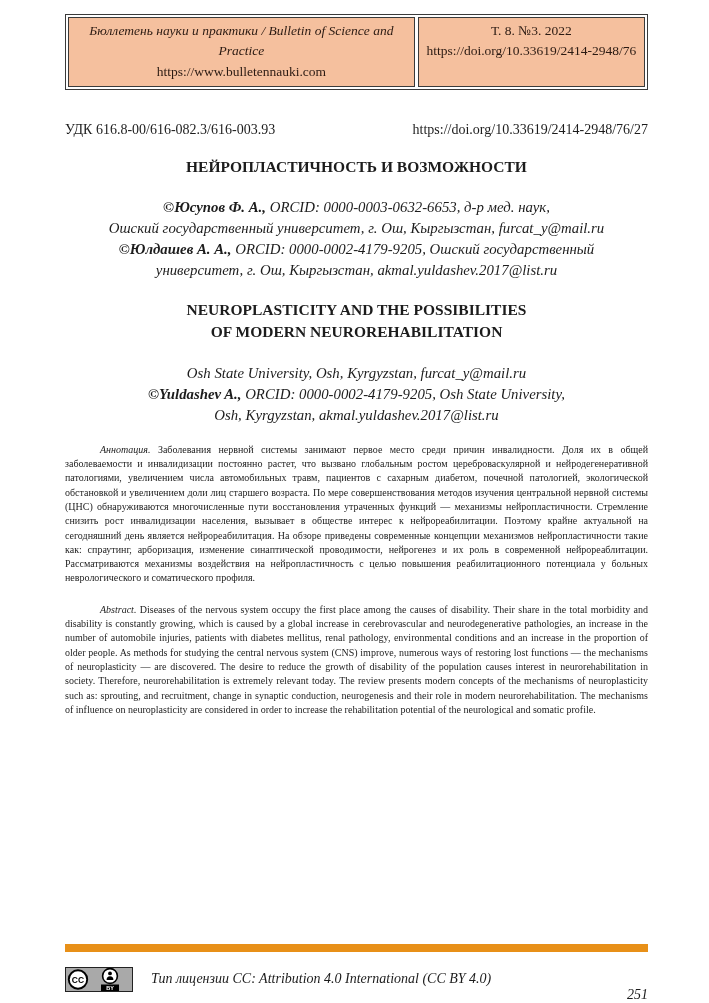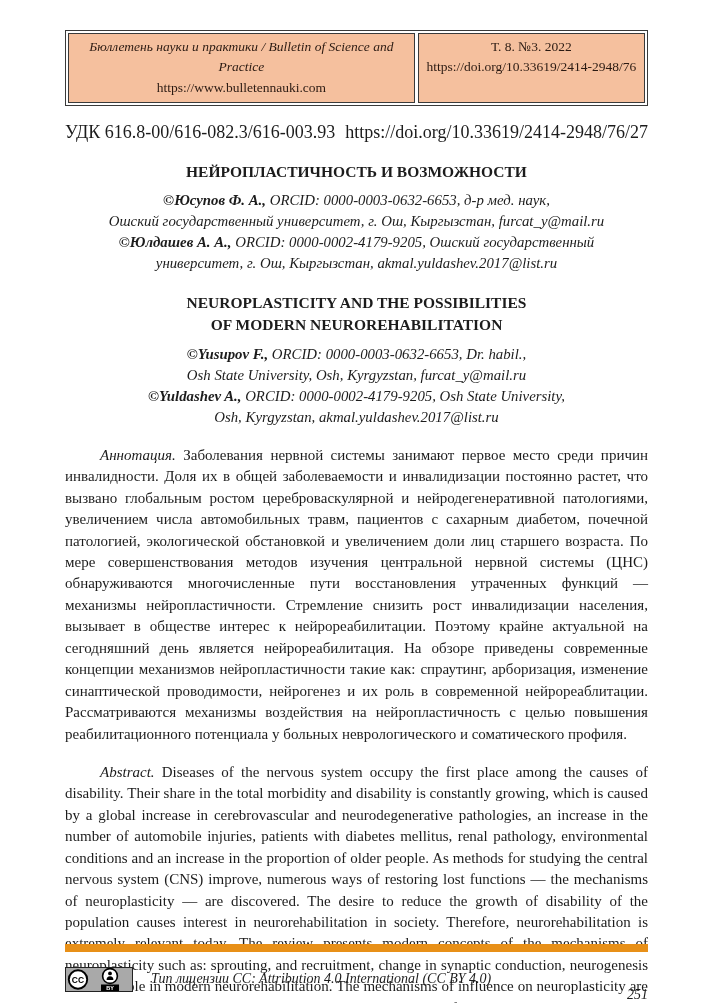--- a/index.html
+++ b/index.html
@@ -11,65 +11,64 @@
     color:#1c1c1c;
     overflow:hidden;
   }
   .content { padding:14px 61px 0 65px; }
 
   
   .header-table {
     display:flex; gap:3px;
     border:1px solid #3a3a3a;
     padding:2px;
-    margin-top:16px;
   }
   .hcell {
     border:1px solid #3a3a3a;
     background:#f5c09e;
     text-align:center;
     font-size:13.5px;
     line-height:1.5;
     padding:3px 4px 4px 4px;
     color:#2b1a12;
   }
   .hcell.left  { flex:1.55; }
   .hcell.right { flex:1;text-align:center; }
   .journal-title { font-style:italic; }
 
   
   .udc-row {
     display:flex; justify-content:space-between;
-    margin-top:16px;
-    font-size:18px;
+    margin-top:32px;
+    font-size:14px;
   }
 
   
   .article-title {
     margin:18px 0 0 0;
     text-align:center;
     font-size:15.5px;
     font-weight:bold;
     line-height:1.4;
   }
 
   
   .authors {
-    margin-top:8px;
+    margin-top:20px;
     text-align:center;
     font-style:italic;
     font-size:14.8px;
     line-height:1.42;
   }
   .author-bold { font-weight:bold; }
 
   
   .para {
     margin:17px 0 0 0;
-    font-size:15px;
+    font-size:10px;
     line-height:1.43;
     text-align:justify;
     text-indent:35px;
   }
   .lead { font-style:italic; }
 
   
   .footer-bar {
     position:absolute;
     left:65px; right:61px; top:944px;
@@ -118,21 +117,20 @@
       <div><span class="author-bold">©Юлдашев А. А.,</span><span> ORCID: 0000-0002-4179-9205, Ошский государственный</span></div>
       <div><span class="author-bold"></span><span>университет, г. Ош, Кыргызстан, akmal.yuldashev.2017@list.ru</span></div>
     </div>
 
     <h1 class="article-title">
       <span>NEUROPLASTICITY AND THE POSSIBILITIES</span><br>
       <span>OF MODERN NEUROREHABILITATION</span>
     </h1>
 
     <div class="authors">
-      <div><span class="author-bold">©Yusupov F.,</span><span> ORCID: 0000-0003-0632-6653, Dr. habil.,</span></div>
       <div><span class="author-bold"></span><span>Osh State University, Osh, Kyrgyzstan, furcat_y@mail.ru</span></div>
       <div><span class="author-bold">©Yuldashev A.,</span><span> ORCID: 0000-0002-4179-9205, Osh State University,</span></div>
       <div><span class="author-bold"></span><span>Osh, Kyrgyzstan, akmal.yuldashev.2017@list.ru</span></div>
     </div>
 
     <p class="para">
       <span class="lead">Аннотация.</span>
       <span>Заболевания нервной системы занимают первое место среди причин инвалидности. Доля их в общей заболеваемости и инвалидизации постоянно растет, что вызвано глобальным ростом цереброваскулярной и нейродегенеративной патологиями, увеличением числа автомобильных травм, пациентов с сахарным диабетом, почечной патологией, экологической обстановкой и увеличением доли лиц старшего возраста. По мере совершенствования методов изучения центральной нервной системы (ЦНС) обнаруживаются многочисленные пути восстановления утраченных функций — механизмы нейропластичности. Стремление снизить рост инвалидизации населения, вызывает в обществе интерес к нейрореабилитации. Поэтому крайне актуальной на сегодняшний день является нейрореабилитация. На обзоре приведены современные концепции механизмов нейропластичности такие как: спраутинг, арборизация, изменение синаптической проводимости, нейрогенез и их роль в современной нейрореаблитации. Рассматриваются механизмы воздействия на нейропластичность с целью повышения реабилитационного потенциала у больных неврологического и соматического профиля.</span>
     </p>
 

